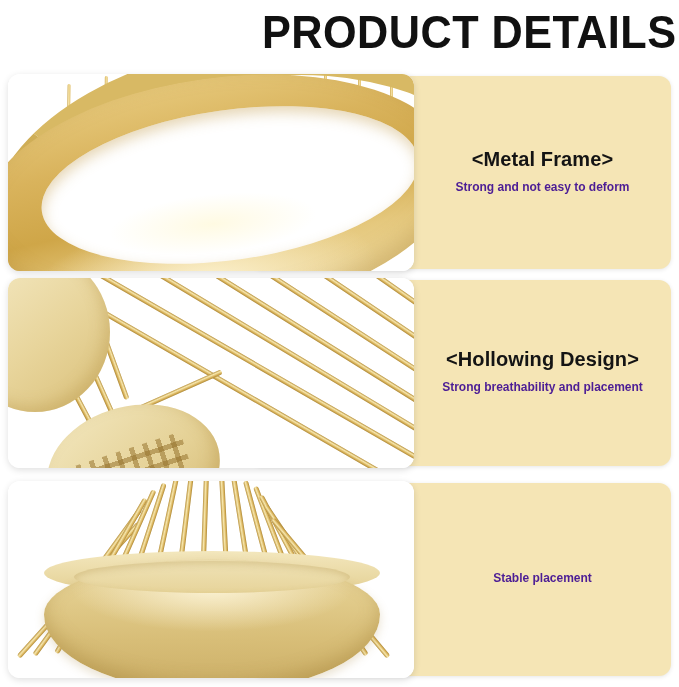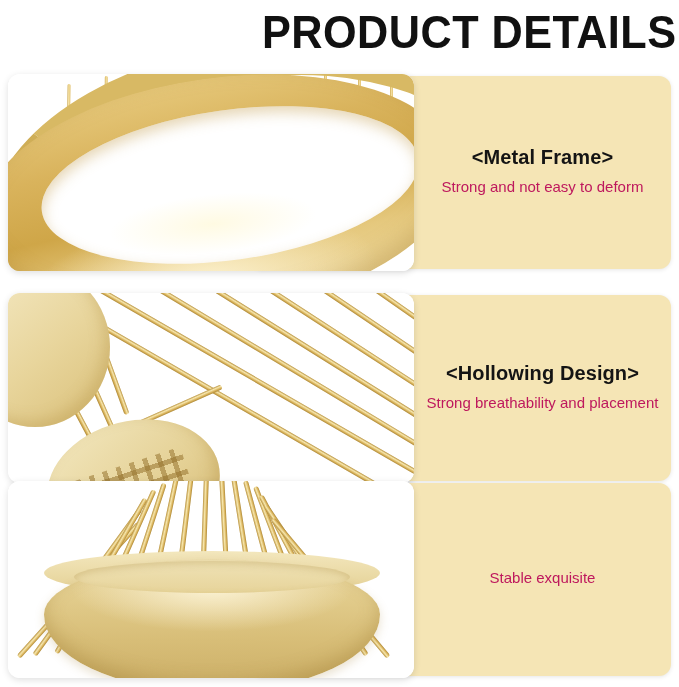--- a/index.html
+++ b/index.html
@@ -44,21 +44,21 @@
     white-space: nowrap;
   }
 
   
   .feature-row {
     position: absolute;
     left: 0;
     width: 679px;
   }
   .row-1 { top: 74px;  height: 197px; }
-  .row-2 { top: 293px; height: 190px; }
+  .row-2 { top: 278px; height: 190px; }
   .row-3 { top: 481px; height: 197px; }
 
   
   .info-panel {
     position: absolute;
     left: 250px;
     top: 2px;
     right: 8px;
     bottom: 2px;
     background: #F5E5B5;
@@ -80,23 +80,23 @@
   }
   .feature-heading {
     font-size: 20px;
     font-weight: bold;
     color: #141414;
     letter-spacing: 0.1px;
     margin-bottom: 9px;
     white-space: nowrap;
   }
   .feature-desc {
-    font-size: 15px;
-    font-weight: normal;
-    color: #be185d;
+    font-size: 12px;
+    font-weight: bold;
+    color: #4c1d95;
     white-space: nowrap;
   }
 
   
   .photo-card {
     position: absolute;
     left: 8px;
     top: 0;
     width: 406px;
     height: 100%;
@@ -321,21 +321,21 @@
         <div class="p2-disc-bottom">
           <div class="p2-grid"></div>
         </div>
       </div>
     </div>
   </div>
 
   <div class="feature-row row-3">
     <div class="info-panel">
       <div class="info-text">
-        <div class="feature-desc">Stable exquisite</div>
+        <div class="feature-desc">Stable placement</div>
       </div>
     </div>
     <div class="photo-card">
       <div class="photo">
         <div>
           <div class="p3-wire" style="left:8px;   top:-4px;  height:180px; transform:rotate(42deg);"></div>
           <div class="p3-wire" style="left:24px;  top:-6px;  height:180px; transform:rotate(36deg);"></div>
           <div class="p3-wire" style="left:46px;  top:-6px;  height:178px; transform:rotate(30deg);"></div>
           <div class="p3-wire" style="left:72px;  top:-6px;  height:176px; transform:rotate(24deg);"></div>
           <div class="p3-wire" style="left:100px; top:-6px;  height:174px; transform:rotate(18deg);"></div>

